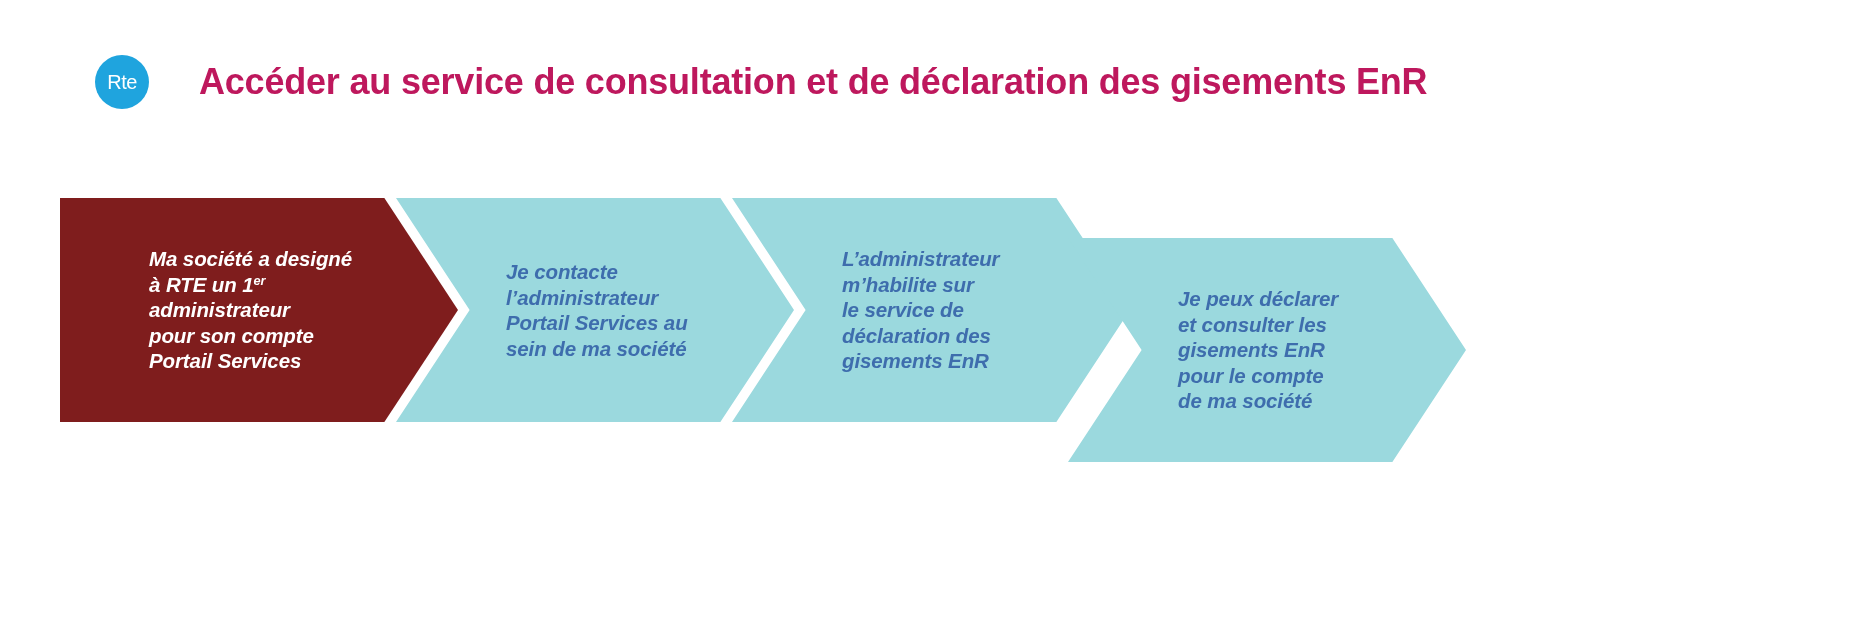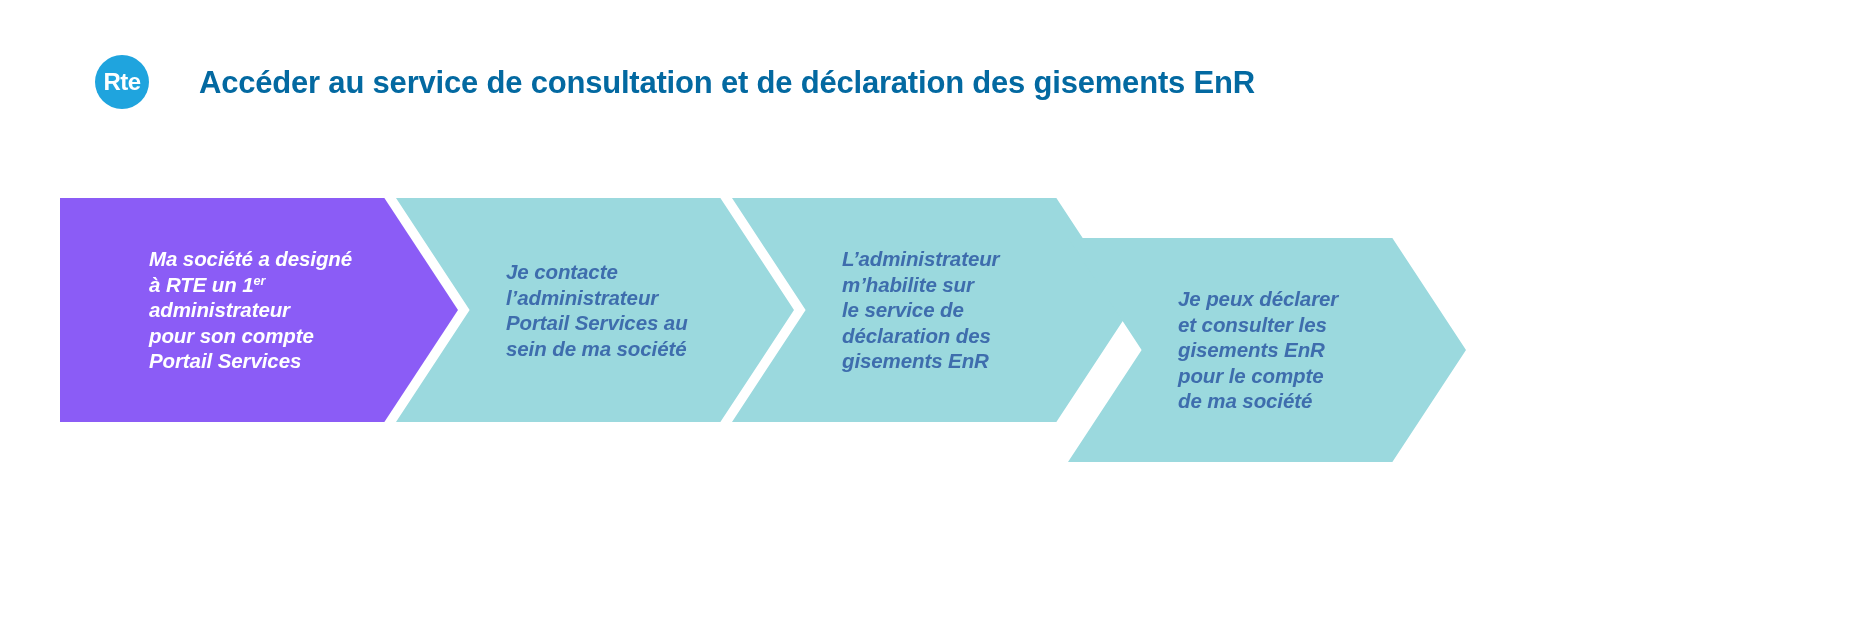--- a/index.html
+++ b/index.html
@@ -30,31 +30,31 @@
     border-radius: 50%;
     background: #1FA4DE;
     display: flex;
     align-items: center;
     justify-content: center;
     flex: none;
   }
   .logo-text {
     color: #ffffff;
     font-family: "Liberation Sans", sans-serif;
-    font-size: 24px;
-    font-weight: 700;
+    font-size: 20px;
+    font-weight: 400;
     letter-spacing: -0.5px;
     line-height: 1;
     user-select: none;
   }
   .page-title {
     margin-left: 50px;
-    color: #0369a1;
+    color: #be185d;
     font-family: "Liberation Sans", sans-serif;
-    font-size: 31px;
+    font-size: 36px;
     font-weight: 700;
     letter-spacing: -0.2px;
     white-space: nowrap;
     line-height: 1;
   }
 
   
   .flow {
     position: absolute;
     left: 0;
@@ -66,21 +66,21 @@
     position: absolute;
     top: 0;
     height: 224px;
     box-sizing: border-box;
     display: flex;
     align-items: center;
   }
   .chev-first {
     left: 60px;
     width: 398px;
-    background: #8b5cf6;
+    background: #7f1d1d;
     -webkit-clip-path: polygon(0 0, 81.5% 0, 100% 50%, 81.5% 100%, 0 100%);
     clip-path: polygon(0 0, 81.5% 0, 100% 50%, 81.5% 100%, 0 100%);
   }
   .chev-rest {
     background: #9BD9DE;
     -webkit-clip-path: polygon(0 0, 81.5% 0, 100% 50%, 81.5% 100%, 0 100%, 18.5% 50%);
     clip-path: polygon(0 0, 81.5% 0, 100% 50%, 81.5% 100%, 0 100%, 18.5% 50%);
   }
   .chev-2 { left: 396px;  width: 398px; }
   .chev-3 { left: 732px;  width: 398px; }

